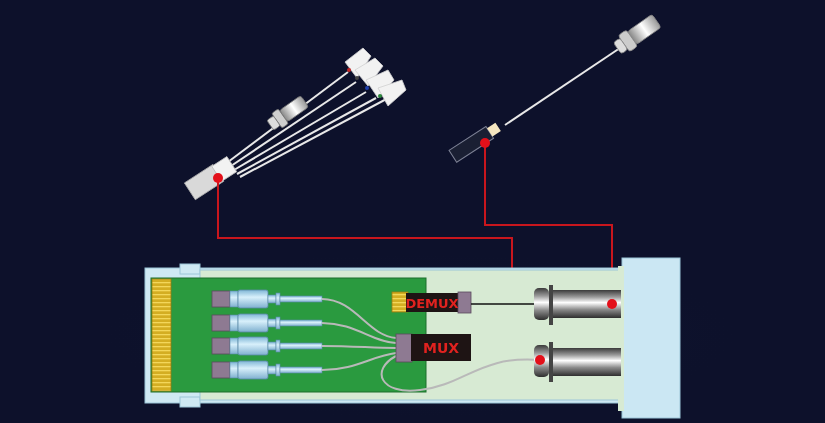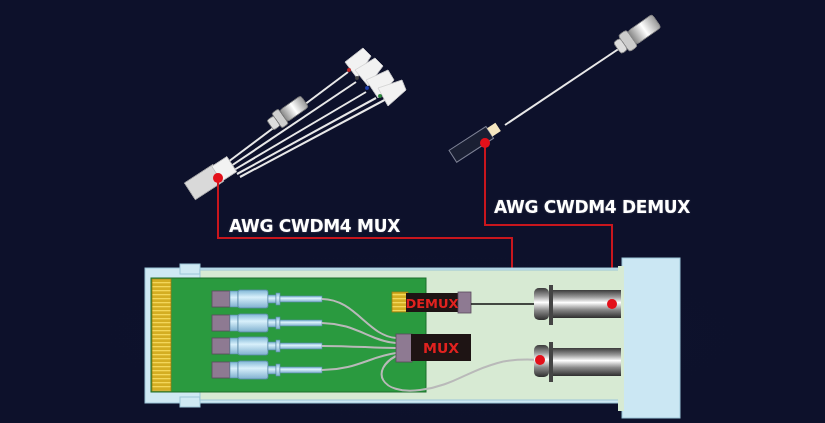--- a/index.html
+++ b/index.html
@@ -178,15 +178,13 @@
       <rect x="534" y="345" width="15" height="32" rx="5" fill="url(#metal)"></rect>
       <rect x="549" y="342" width="4" height="40" fill="#444"></rect>
       <rect x="553" y="348" width="68" height="28" fill="url(#metal)"></rect>
     </g>
   </g>
 
   <circle cx="612" cy="304" r="5" fill="#e3101a"></circle>
   <circle cx="540" cy="360" r="5" fill="#e3101a"></circle>
 </svg>
 
-<div class="label" style="left:229px; top:216px;">AWG CWDM4 MUX</div>
-<div class="label" style="left:494px; top:197px;">AWG CWDM4 DEMUX</div>
 </div>
 
 </body></html>

